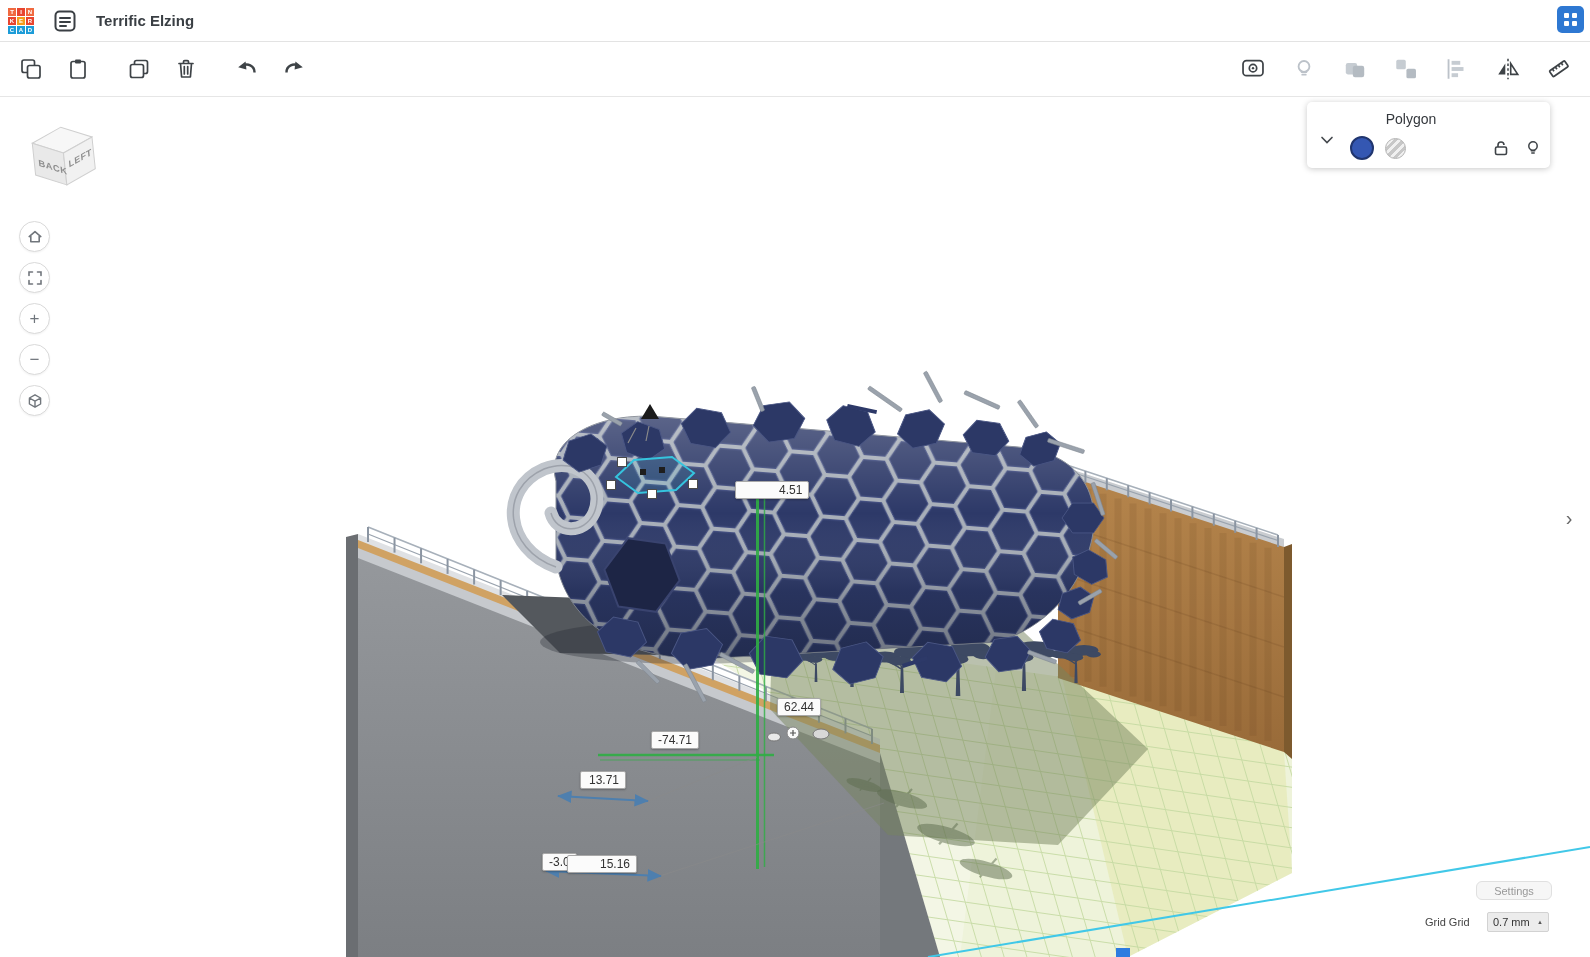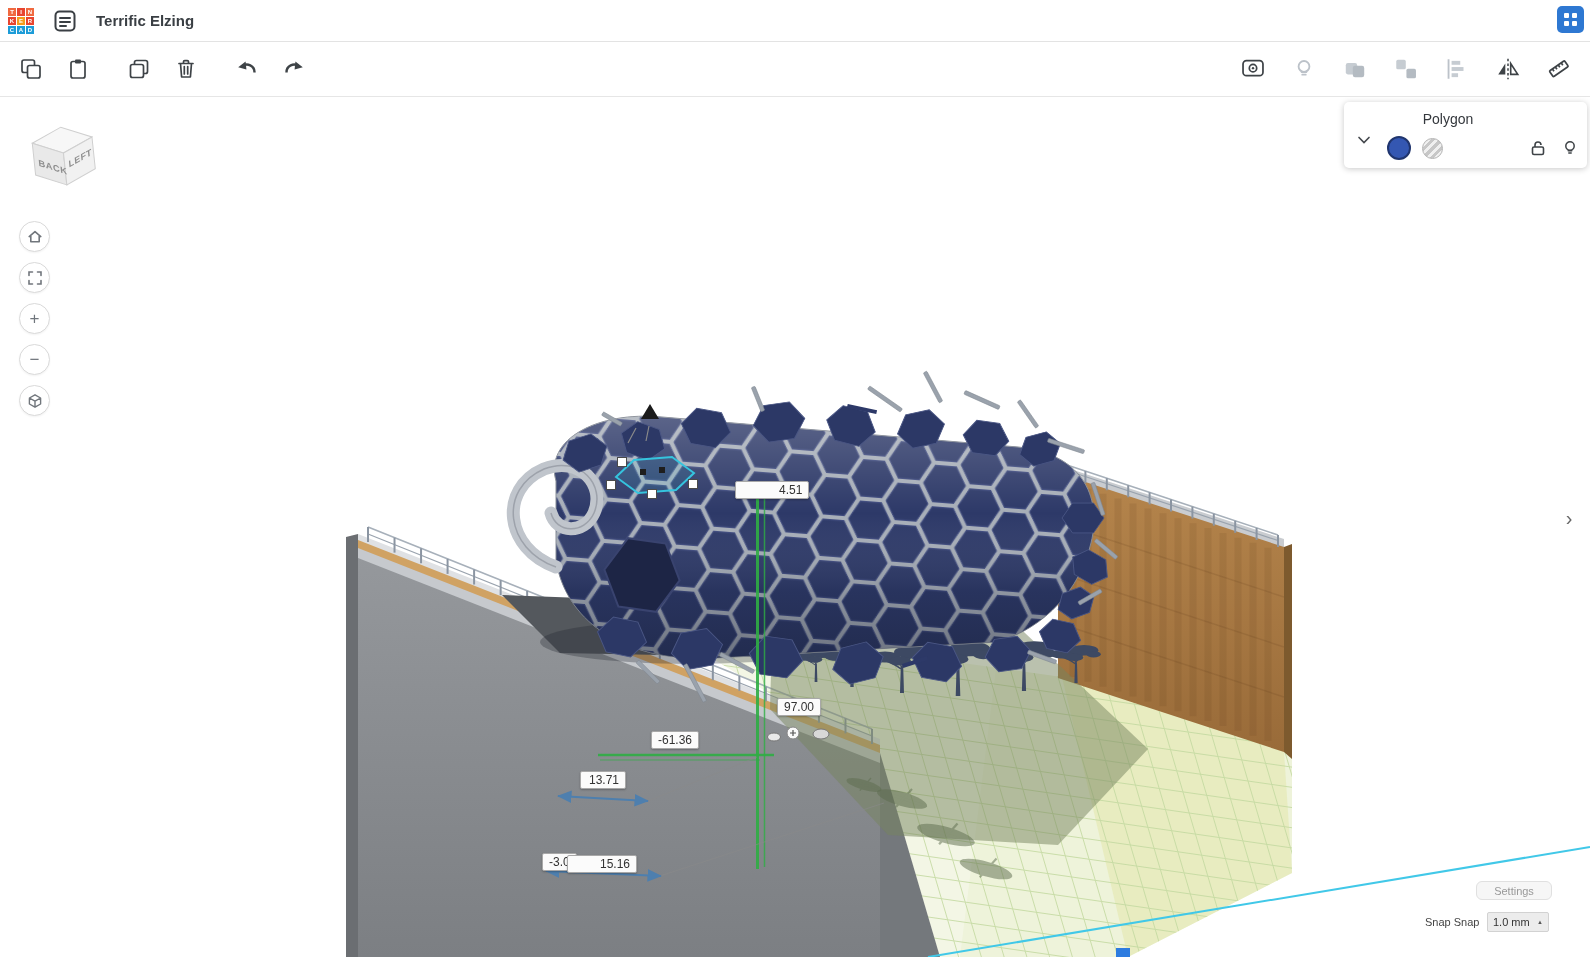--- a/index.html
+++ b/index.html
@@ -31,21 +31,21 @@
 
   
   .dim{position:absolute;background:#fbfbfb;border:1px solid #a8a8a8;border-radius:2px;padding:1px 6px;font-size:12px;color:#333;box-shadow:0 1px 2px rgba(0,0,0,.25);z-index:3;cursor:text;white-space:nowrap;}
 
   
   .navbtn{position:absolute;left:19px;width:31px;height:31px;border-radius:50%;background:#fff;border:1px solid #dadada;display:flex;align-items:center;justify-content:center;cursor:pointer;z-index:4;box-shadow:0 1px 2px rgba(0,0,0,.05);padding:0;}
   .navbtn span{font-size:17px;color:#6f757c;line-height:1;}
   #viewcube{position:absolute;left:22px;top:116px;z-index:4;cursor:pointer;}
 
   
-  #inspector{position:absolute;left:1307px;top:102px;width:243px;height:66px;background:#fff;border-radius:5px;box-shadow:0 1px 6px rgba(0,0,0,.22);z-index:5;margin-left:37px;}
+  #inspector{position:absolute;left:1307px;top:102px;width:243px;height:66px;background:#fff;border-radius:5px;box-shadow:0 1px 6px rgba(0,0,0,.22);z-index:5;}
   #insp-title{position:absolute;left:36px;top:9px;width:136px;text-align:center;font-size:14px;color:#33373c;}
   #insp-chevron{position:absolute;left:6px;top:24px;width:28px;height:28px;border:0;background:transparent;cursor:pointer;display:flex;align-items:center;justify-content:center;padding:0;}
   .swatch-solid{position:absolute;left:43px;top:34px;width:24px;height:24px;border-radius:50%;background:#3457b2;border:2px solid #20356e;cursor:pointer;box-sizing:border-box;}
   .swatch-trans{position:absolute;left:78px;top:36px;width:21px;height:21px;border-radius:50%;border:1px solid #b2b2b2;background:repeating-linear-gradient(135deg,#c7c7c7 0 3px,#f0f0f0 3px 6px);cursor:pointer;box-sizing:border-box;}
   .insp-ic{position:absolute;top:34px;width:24px;height:24px;border:0;background:transparent;cursor:pointer;display:flex;align-items:center;justify-content:center;padding:0;}
 
   
   #sidetab{position:absolute;left:1556px;top:502px;width:26px;height:32px;border:0;background:transparent;font-size:20px;color:#666;display:flex;align-items:center;justify-content:center;cursor:pointer;z-index:4;padding:0;}
   #settingsBtn{position:absolute;left:1476px;top:881px;width:76px;height:19px;background:#f6f6f6;border:1px solid #e0e0e0;border-radius:6px;font-size:11px;color:#999;display:flex;align-items:center;justify-content:center;z-index:4;cursor:pointer;}
   #snapLabel{position:absolute;left:1425px;top:916px;font-size:11px;color:#444;z-index:4;}
@@ -557,29 +557,29 @@
     </button>
     <button class="insp-ic" style="left:214px;">
       <svg width="20" height="20" viewBox="0 0 20 20">
           <circle cx="10" cy="8" r="4.2" fill="none" stroke="#3e4347" stroke-width="1.5"></circle>
           <path d="M8.2 12.8 h3.6 M8.8 15 h2.4" stroke="#3e4347" stroke-width="1.5" stroke-linecap="round"></path>
         </svg>
     </button>
   </div>
 
   <div class="dim" style="left:735px;top:481px;padding-left:43px;">4.51</div>
-  <div class="dim" style="left:777px;top:698px;">97.00</div>
-  <div class="dim" style="left:651px;top:731px;">-61.36</div>
+  <div class="dim" style="left:777px;top:698px;">62.44</div>
+  <div class="dim" style="left:651px;top:731px;">-74.71</div>
   <div class="dim" style="left:580px;top:771px;padding-left:8px;">13.71</div>
   <div class="dim" style="left:542px;top:853px;z-index:2;">-3.0</div>
   <div class="dim" style="left:567px;top:855px;z-index:3;padding-left:32px;">15.16</div>
 
   <button id="sidetab">
       <span>›</span>
     </button>
 
   <button id="settingsBtn">Settings</button>
-  <div id="snapLabel">Snap Snap</div>
+  <div id="snapLabel">Grid Grid</div>
   <div id="snapDrop">
-    <span>1.0 mm</span>
+    <span>0.7 mm</span>
     <span class="arr">▲</span>
   </div>
 </div>
 
 </body></html>

